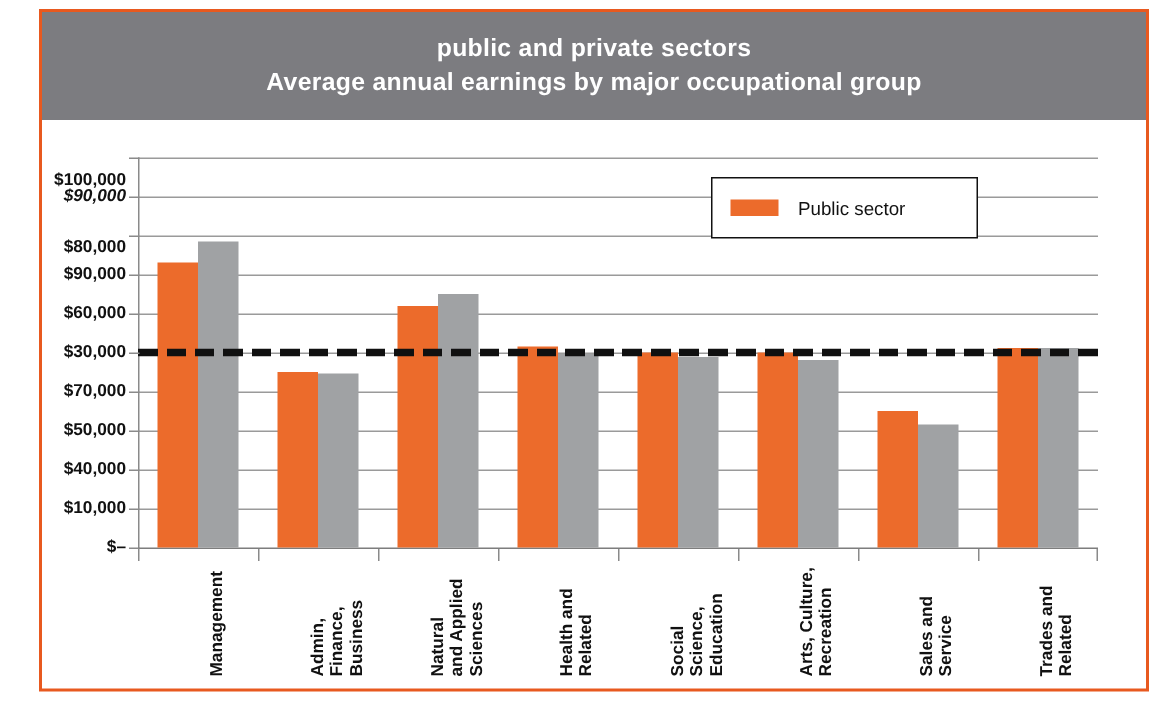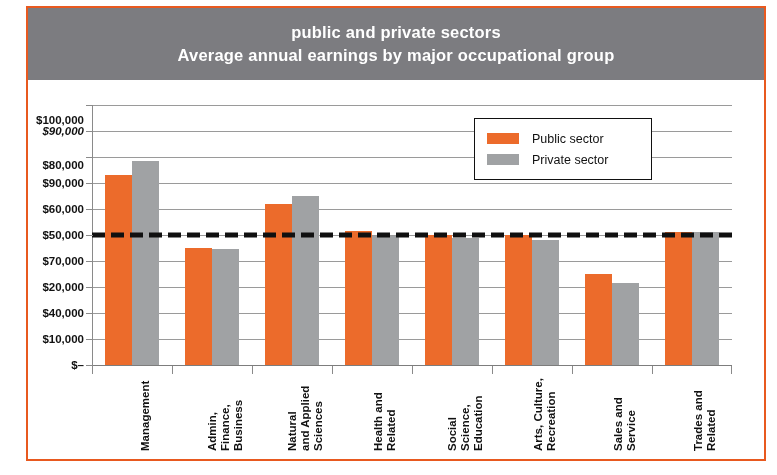--- a/index.html
+++ b/index.html
@@ -163,23 +163,23 @@
     <div class="title-line">public and private sectors</div>
     <div class="title-line">Average annual earnings by major occupational group</div>
   </div>
 
   <div id="plot-wrap">
 
     <div id="ytick-labels">
         <div class="ytick-label" style="top: 260px;">$–</div>
         <div class="ytick-label" style="top: 234px;">$10,000</div>
         <div class="ytick-label" style="top: 208px;">$40,000</div>
-        <div class="ytick-label" style="top: 182px;">$20,000</div>
+        <div class="ytick-label" style="top: 182px;">$50,000</div>
         <div class="ytick-label" style="top: 156px;">$70,000</div>
-        <div class="ytick-label" style="top: 130px;">$50,000</div>
+        <div class="ytick-label" style="top: 130px;">$30,000</div>
         <div class="ytick-label" style="top: 104px;">$60,000</div>
         <div class="ytick-label" style="top: 78px;">$90,000</div>
         <div class="ytick-label" style="top: 60px;">$80,000</div>
         <div class="ytick-label" style="top: 26px; font-style: italic;">$90,000</div>
         <div class="ytick-label" style="top: 0px; margin-top: 15px;">$100,000</div>
       </div>
     <div id="y-axis-line"></div>
 
     <div id="plot-area">
 
@@ -258,24 +258,20 @@
           <span>Related</span>
         </div>
       </div>
 
     <div id="legend">
 
     <div class="legend-row">
           <div class="swatch public"></div>
           <div class="legend-label">Public sector</div>
         </div>
-        <div class="legend-row">
-          <div class="swatch private"></div>
-          <div class="legend-label">Private sector</div>
-        </div>
       </div>
 
   <div class="ytick-mark" style="top: 285px;"></div>
       <div class="ytick-mark" style="top: 259px;"></div>
       <div class="ytick-mark" style="top: 233px;"></div>
       <div class="ytick-mark" style="top: 207px;"></div>
       <div class="ytick-mark" style="top: 181px;"></div>
       <div class="ytick-mark" style="top: 155px;"></div>
       <div class="ytick-mark" style="top: 129px;"></div>
       <div class="ytick-mark" style="top: 103px;"></div>

